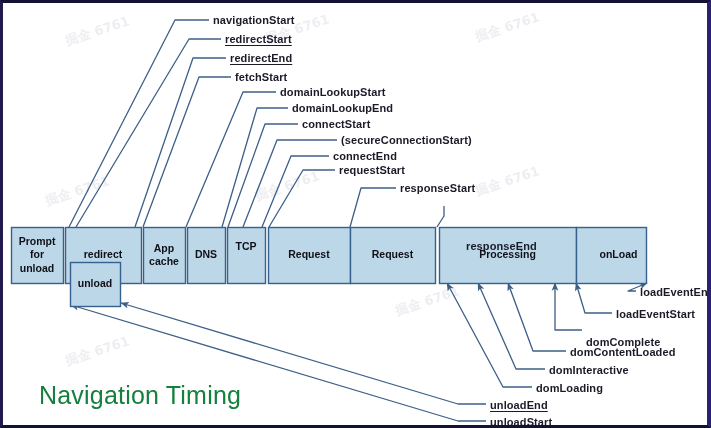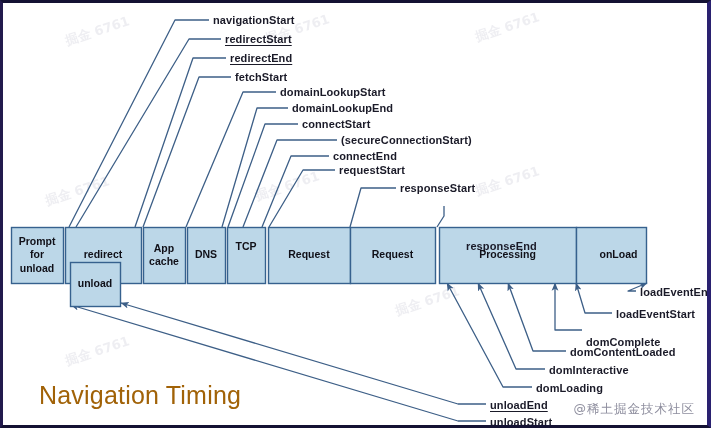--- a/index.html
+++ b/index.html
@@ -39,21 +39,21 @@
     font-weight:bold;
     color:#101018;
     line-height:1.25;
     white-space:pre-line;
     pointer-events:none;
   }
   #title{
     position:absolute;left:36px;top:378px;
     font-family:"Liberation Sans", sans-serif;
     font-size:25px;font-weight:400;
-    color:#a16207;letter-spacing:0.2px;
+    color:#15803d;letter-spacing:0.2px;
   }
   #credit{
     position:absolute;right:12px;bottom:7px;
     font-family:"DejaVu Sans", sans-serif;
     font-size:12.5px;color:#8e8e9e;letter-spacing:1px;
   }
   .wm{
     position:absolute;
     font-family:"DejaVu Sans", sans-serif;
     font-size:13px;font-weight:bold;
@@ -157,14 +157,13 @@
       <div class="boxlbl" style="left: 184px; top: 224px; width: 38px; height: 56px;">DNS</div>
       <div class="boxlbl" style="left: 224px; top: 224px; width: 38px; height: 40px;">TCP</div>
       <div class="boxlbl" style="left: 265px; top: 224px; width: 82px; height: 56px;">Request</div>
       <div class="boxlbl" style="left: 347px; top: 224px; width: 85px; height: 56px;">Request</div>
       <div class="boxlbl" style="left: 436px; top: 224px; width: 137px; height: 56px;">Processing</div>
       <div class="boxlbl" style="left: 573px; top: 224px; width: 85px; height: 56px;">onLoad</div>
       <div class="boxlbl" style="left: 67px; top: 259px; width: 50px; height: 44px;">unload</div>
     </div>
 
   <div id="title">Navigation Timing</div>
-  <div id="credit">@稀土掘金技术社区</div>
 </div>
 
 </body></html>

